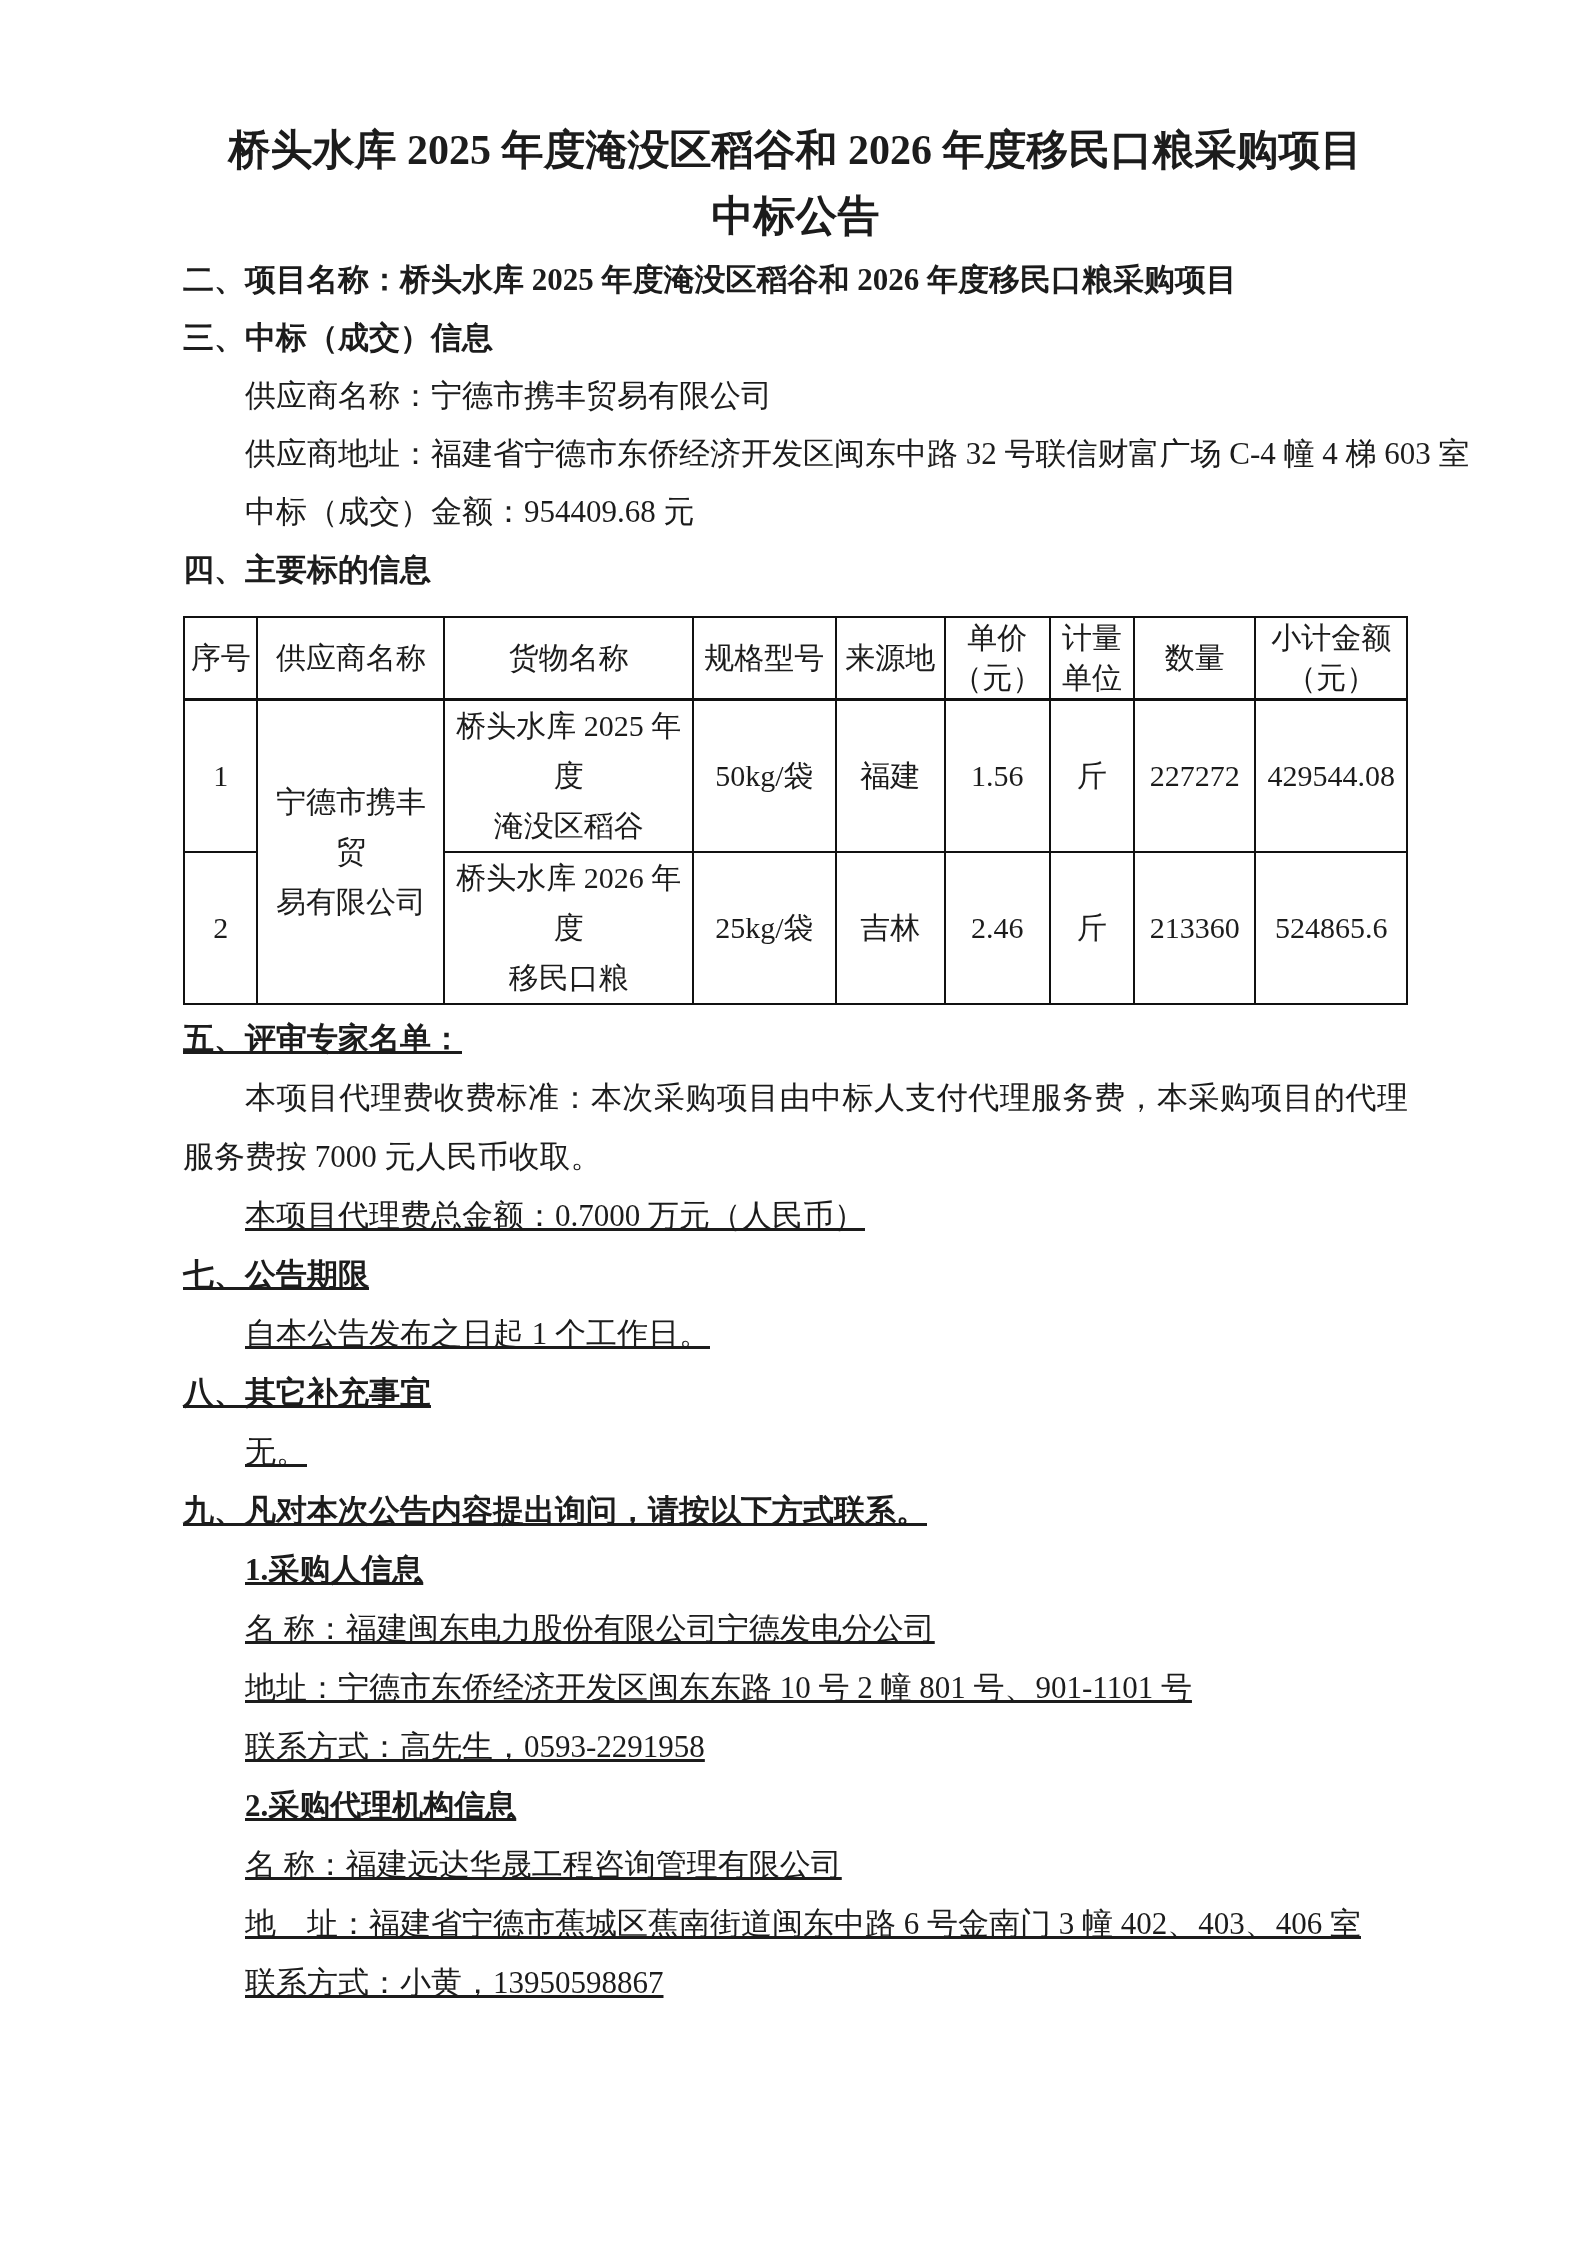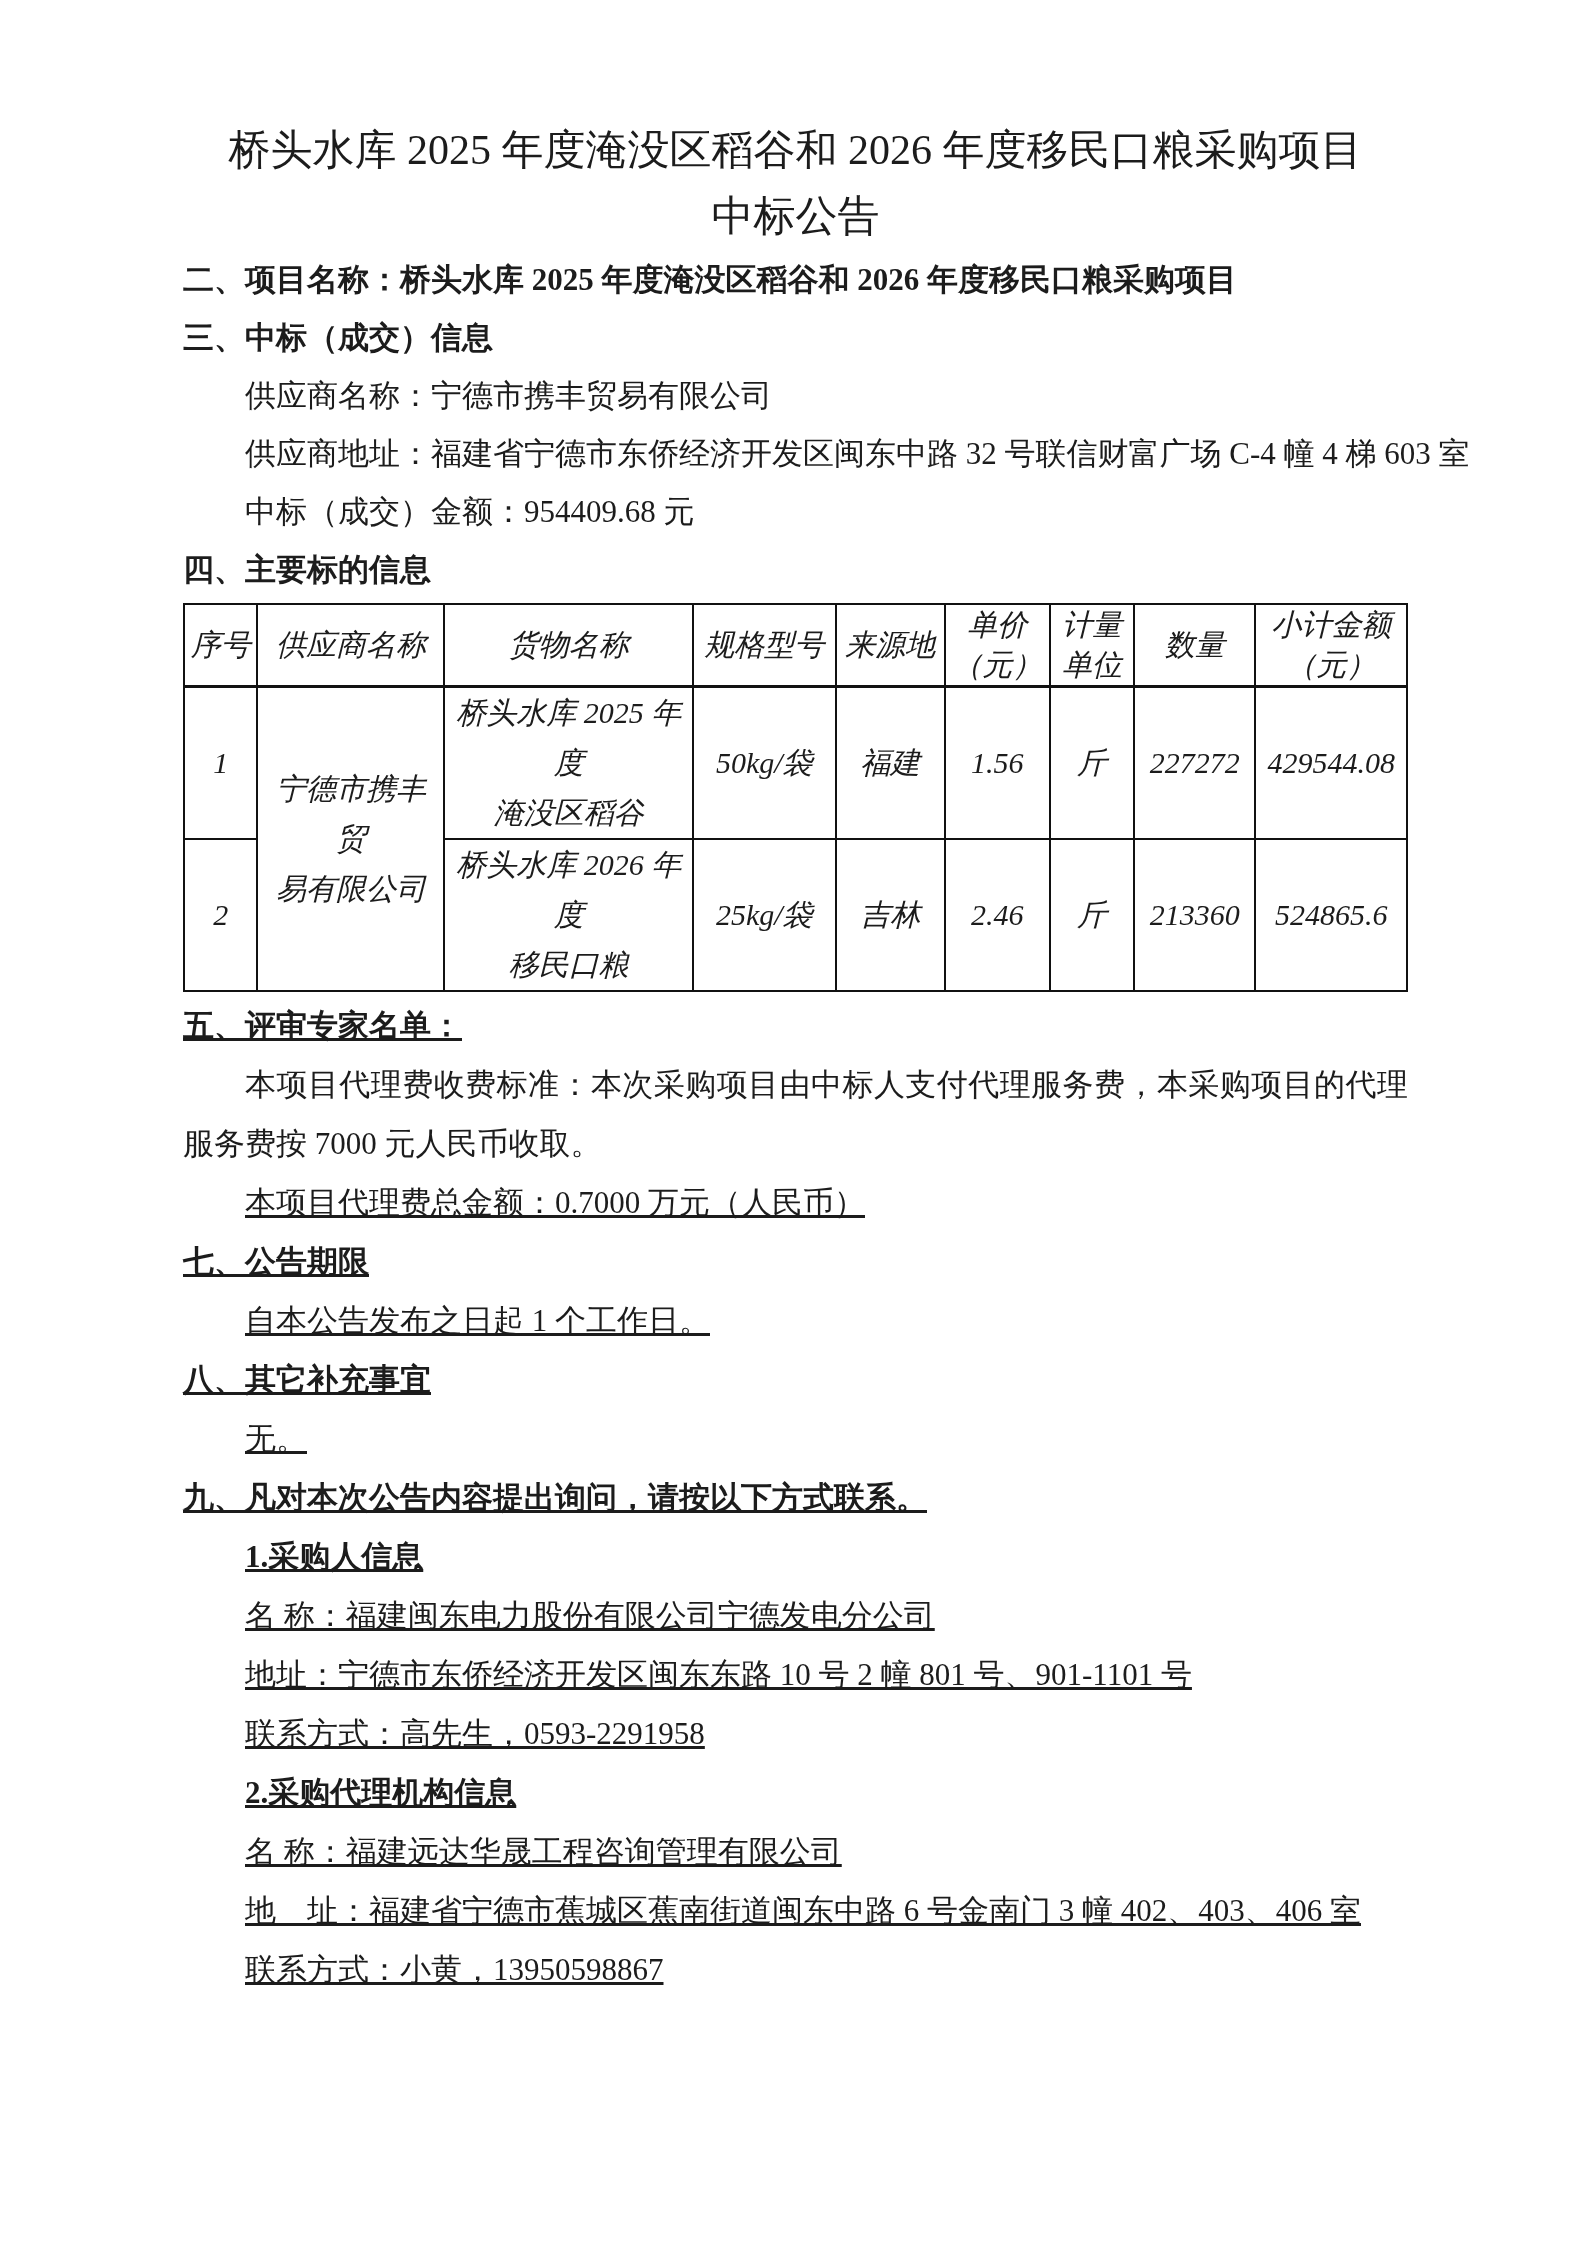--- a/index.html
+++ b/index.html
@@ -11,43 +11,42 @@
     background: #ffffff;
     color: #1c1c1c;
     box-sizing: border-box;
     padding: 117px 179px 0 183px;
     font-family: "Liberation Serif", "DejaVu Serif", serif;
     font-size: 31px;
     overflow: hidden;
   }
   .doc-title {
     font-size: 42px;
-    font-weight: normal;
+    font-weight: bold;
     text-align: center;
     line-height: 66px;
     margin: 0 0 2px 0;
   }
   .doc-title .tline { display: block; }
   .line-a { height: 58px; line-height: 58px; white-space: nowrap; }
   .line-b { height: 59px; line-height: 59px; white-space: nowrap; text-decoration: underline; }
   .heading { font-weight: bold; }
   .indent { padding-left: 62px; }
   .para {
     margin: 0;
     height: 118px;
     line-height: 59px;
     text-indent: 62px;
     text-align: justify;
   }
   table.bid-table {
     width: 100%;
     border-collapse: collapse;
     table-layout: fixed;
-    margin: 4px 0 4px 0;
-    font-style: italic;
+    margin: 17px 0 4px 0;
   }
   table.bid-table th, table.bid-table td {
     border: 2px solid #111111;
     text-align: center;
     vertical-align: middle;
     white-space: pre-line;
     padding: 0 3px;
     font-weight: normal;
     font-size: 30px;
   }

